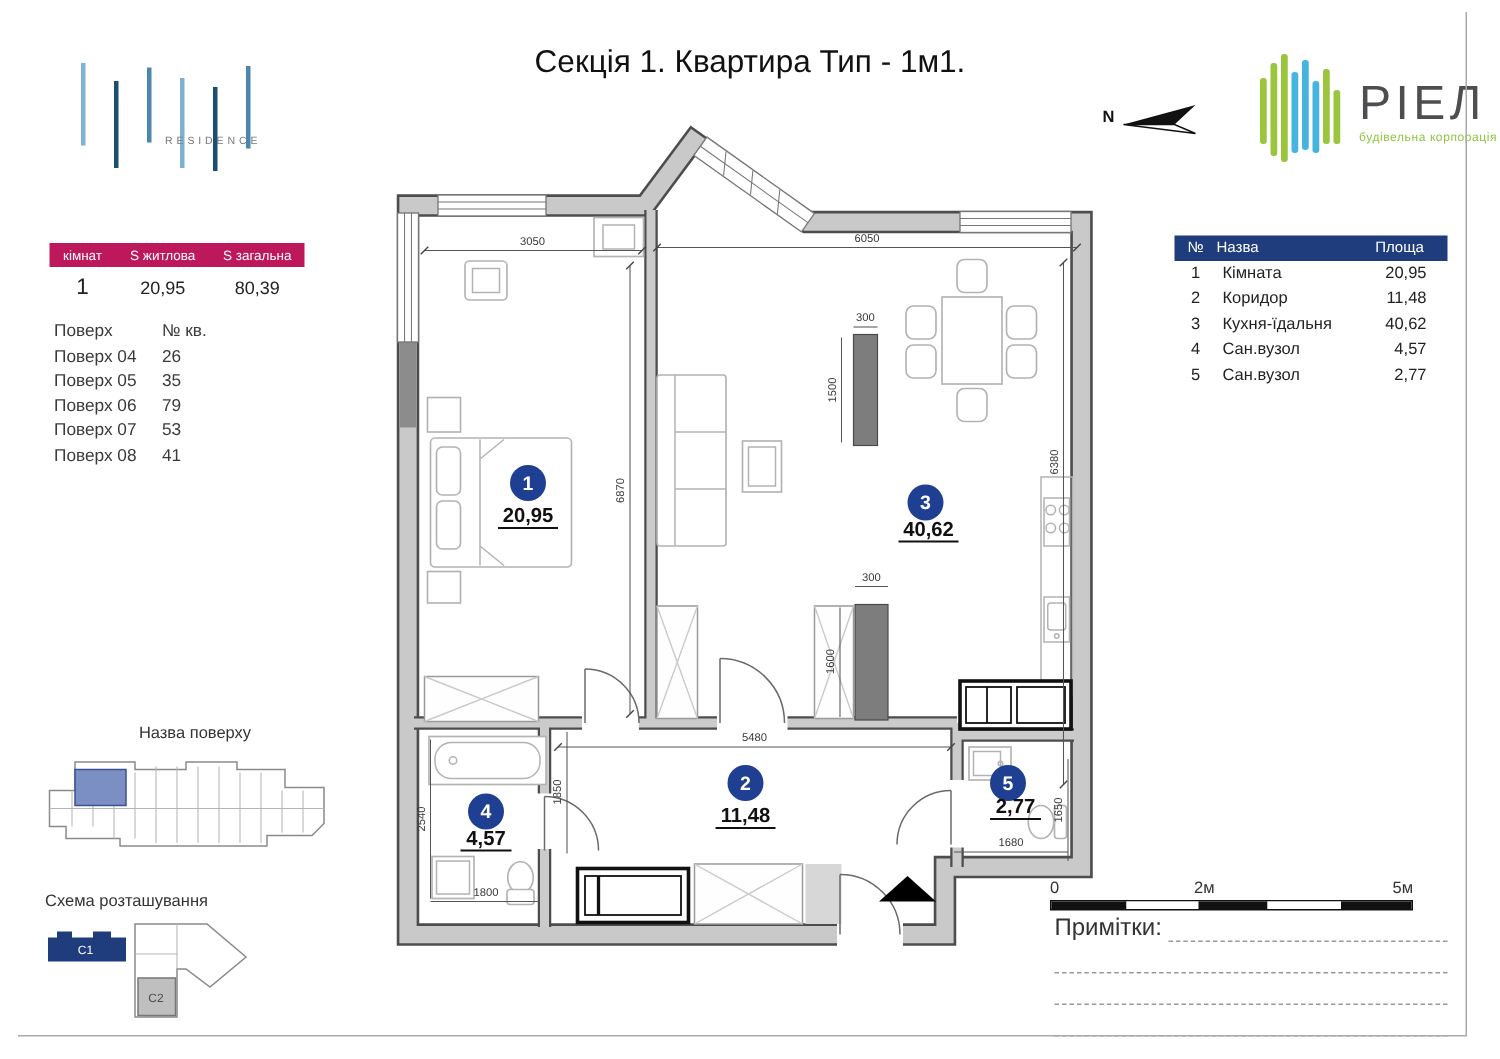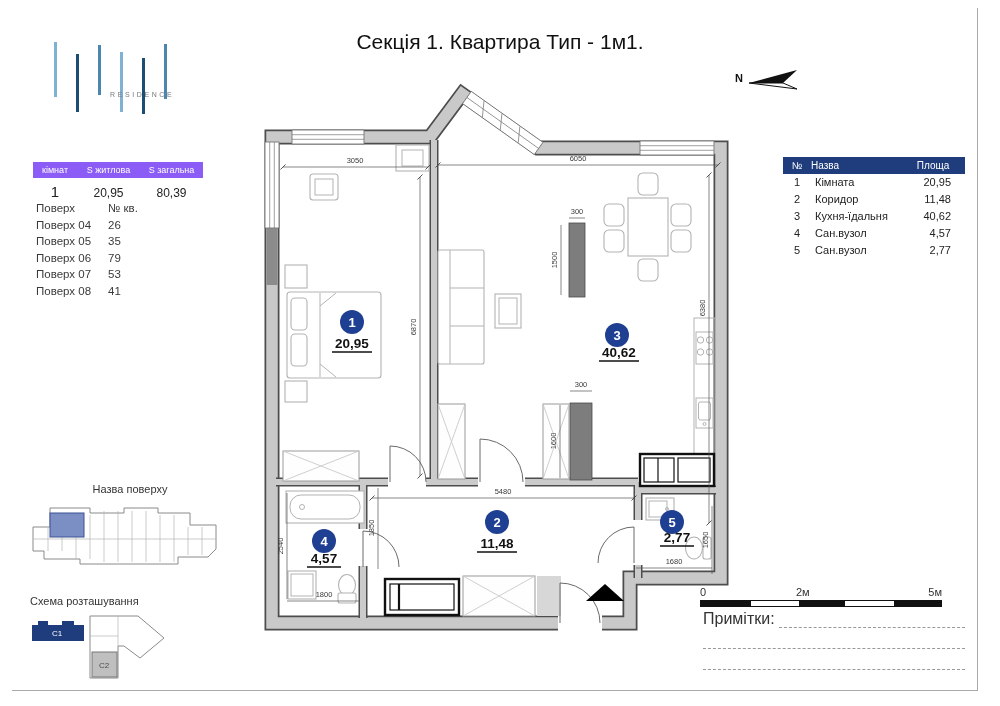--- a/index.html
+++ b/index.html
@@ -19,30 +19,30 @@
   
   .riel{left:836px;top:34px;display:flex;align-items:center;}
   .riel .txt{margin-left:6px;}
   .riel .name{font-size:32px;letter-spacing:3px;color:#4d4e50;line-height:1;}
   .riel .sub{font-size:8px;color:#8dc63f;letter-spacing:.4px;margin-top:3px;}
   
   .north{left:735px;top:66px;width:64px;height:30px;}
   .north .n{position:absolute;left:0;top:6px;font-size:11px;font-weight:bold;color:#111;}
   
   .summary{left:33px;top:162px;width:170px;font-size:9px;}
-  .summary .hd{display:flex;background:#8b5cf6;color:#fff;text-align:center;padding:3px 0;}
+  .summary .hd{display:flex;background:#be185d;color:#fff;text-align:center;padding:3px 0;}
   .summary .hd div:nth-child(1){width:44px;}
   .summary .hd div:nth-child(2){width:63px;}
   .summary .hd div:nth-child(3){width:63px;}
   .summary .vals{display:flex;margin-top:5px;color:#222;align-items:baseline;}
   .summary .vals div:nth-child(1){width:44px;text-align:center;font-size:15px;}
   .summary .vals div:nth-child(2){width:63px;text-align:center;font-size:12px;}
   .summary .vals div:nth-child(3){width:63px;text-align:center;font-size:12px;}
   
-  .floors{left:36px;top:200px;font-size:11.5px;color:#3a3a3a;}
+  .floors{left:36px;top:213px;font-size:11.5px;color:#3a3a3a;}
   .floors .row{display:flex;line-height:16.5px;}
   .floors .row div:first-child{width:72px;}
   
   .legend{left:783px;top:157px;width:182px;}
   .legend .hd{display:flex;background:#1f3d7c;color:#fff;font-size:10px;padding:3px 0;}
   .legend .hd div:nth-child(1){width:28px;text-align:center;}
   .legend .hd div:nth-child(2){width:94px;}
   .legend .hd div:nth-child(3){width:56px;text-align:center;}
   .legend .row{display:flex;font-size:11px;line-height:17px;color:#222;}
   .legend .row div:nth-child(1){width:28px;text-align:center;}
@@ -112,20 +112,36 @@
   </div>
 
   <div class="abs north">
     <span class="n">N</span>
     <svg width="52" height="28" viewBox="0 0 52 28" style="position:absolute;left:12px;top:0;">
       <polygon points="2,17 50,4 36,17" fill="#111"></polygon>
       <polygon points="2,17 36,17 50,23" fill="#fff" stroke="#111" stroke-width="1"></polygon>
     </svg>
   </div>
 
+  <div class="abs riel">
+    <svg width="64" height="80" viewBox="0 0 64 80">
+      <rect x="4" y="18" width="4.5" height="44" rx="2" fill="#9bc53d"></rect>
+      <rect x="11" y="8" width="4.5" height="62" rx="2" fill="#9bc53d"></rect>
+      <rect x="18" y="2" width="4.5" height="72" rx="2" fill="#9bc53d"></rect>
+      <rect x="25" y="14" width="4.5" height="54" rx="2" fill="#45b5e0"></rect>
+      <rect x="32" y="6" width="4.5" height="60" rx="2" fill="#45b5e0"></rect>
+      <rect x="39" y="20" width="4.5" height="48" rx="2" fill="#45b5e0"></rect>
+      <rect x="46" y="12" width="4.5" height="50" rx="2" fill="#9bc53d"></rect>
+      <rect x="53" y="26" width="4.5" height="36" rx="2" fill="#9bc53d"></rect>
+    </svg>
+    <div class="txt">
+      <div class="name">РІЕЛ</div>
+      <div class="sub">будівельна корпорація</div>
+    </div>
+  </div>
 
   <div class="abs summary">
     <div class="hd">
       <div>кімнат</div>
       <div>S житлова</div>
       <div>S загальна</div>
     </div>
     <div class="vals">
       <div>1</div>
       <div>20,95</div>

